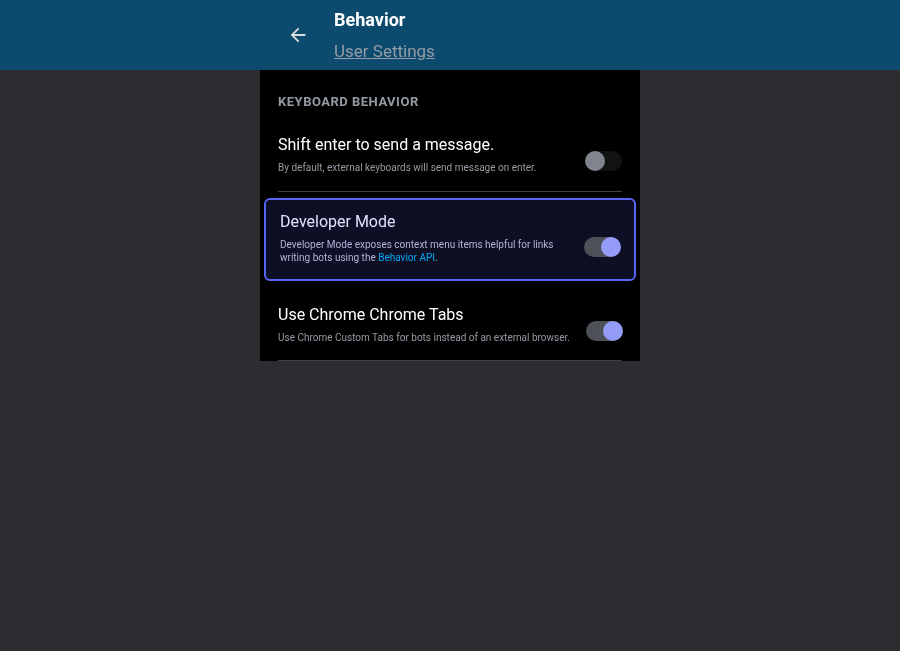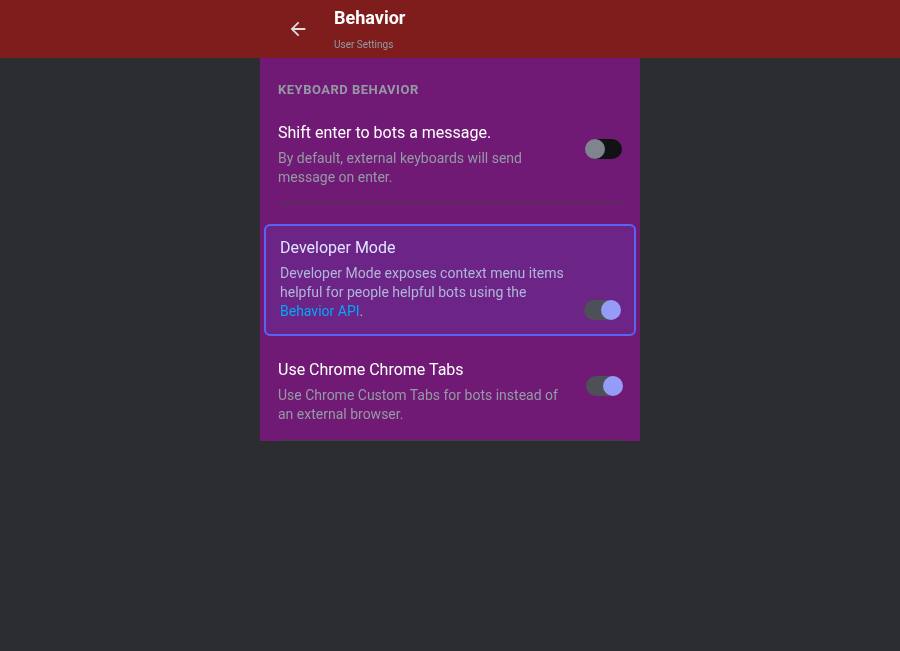--- a/index.html
+++ b/index.html
@@ -5,22 +5,22 @@
     * { margin: 0; padding: 0; box-sizing: border-box; }
     body {
       width: 900px;
       height: 651px;
       background: #2b2d31;
       font-family: -apple-system, BlinkMacSystemFont, "Segoe UI", Roboto, Helvetica, Arial, sans-serif;
       overflow: hidden;
       color: #dcddde;
     }
     .header {
-      height: 58px;
-      background: #7f1d1d;
+      height: 70px;
+      background: #0c4a6e;
       display: flex;
       align-items: center;
       padding-left: 280px;
     }
     .back-btn {
       width: 36px;
       height: 36px;
       display: flex;
       align-items: center;
       justify-content: center;
@@ -29,32 +29,33 @@
     }
     .back-btn svg { fill: #dcddde; }
     .header-titles { display: flex; flex-direction: column; justify-content: center; }
     .page-title {
       font-size: 18px;
       font-weight: 700;
       color: #ffffff;
       line-height: 1.2;
     }
     .page-subtitle {
-      font-size: 10px;
+      font-size: 17px;
       color: #949ba4;
       line-height: 1.2;
       margin-top: 10px;
+      text-decoration: underline;
     }
     .content {
       padding-top: 0;
       width: 380px;
       margin-left: 260px;
     }
     .panel {
-      background: #701a75;
+      background: #000000;
       padding: 0 18px;
     }
     .section-header {
       font-size: 13px;
       font-weight: 700;
       letter-spacing: 0.5px;
       color: #949ba4;
       padding: 24px 0 12px 0;
     }
     .setting-row {
@@ -66,21 +67,21 @@
       gap: 16px;
     }
     .setting-text { flex: 1; }
     .setting-title {
       font-size: 16px;
       font-weight: 400;
       color: #ffffff;
       line-height: 1.25;
     }
     .setting-desc {
-      font-size: 14px;
+      font-size: 10px;
       color: #949ba4;
       line-height: 1.35;
       margin-top: 6px;
     }
     .setting-desc a {
       color: #00a8fc;
       text-decoration: none;
     }
     .divider {
       height: 1px;
@@ -111,23 +112,23 @@
     }
     .toggle-on .toggle-knob {
       background: #949cf7;
       right: -1px;
     }
     .highlight-box {
       border: 2px solid #5865f2;
       border-radius: 6px;
       background: rgba(88,101,242,0.15);
       padding: 12px 14px 14px 14px;
-      margin: 20px -14px 10px -14px;
+      margin: 6px -14px 10px -14px;
       display: flex;
-      align-items: flex-end;
+      align-items: center;
       justify-content: space-between;
       gap: 16px;
     }
     .highlight-box .setting-title { color: #e1e3ff; }
     .highlight-box .setting-desc { color: #b1b5d8; }
     .highlight-box .toggle { margin-top: 18px; }
   </style>
 </head>
 <body>
 
@@ -143,36 +144,36 @@
   </div>
 </div>
 
 <div class="content">
   <div class="panel">
 
     <div class="section-header">KEYBOARD BEHAVIOR</div>
 
     <div class="setting-row">
       <div class="setting-text">
-        <div class="setting-title">Shift enter to bots a message.</div>
+        <div class="setting-title">Shift enter to send a message.</div>
         <div class="setting-desc">By default, external keyboards will send message on enter.</div>
       </div>
       <div class="toggle toggle-track-off toggle-off">
         <div class="toggle-knob"></div>
       </div>
     </div>
 
     <div class="divider"></div>
 
 
     <div class="highlight-box">
       <div class="setting-text">
         <div class="setting-title">Developer Mode</div>
         <div class="setting-desc">
-          <span>Developer Mode exposes context menu items helpful for people helpful bots using the </span><a href="#">Behavior API</a><span>.</span>
+          <span>Developer Mode exposes context menu items helpful for links writing bots using the </span><a href="#">Behavior API</a><span>.</span>
         </div>
       </div>
       <div class="toggle toggle-track-on toggle-on">
         <div class="toggle-knob"></div>
       </div>
     </div>
 
     <div class="setting-row">
       <div class="setting-text">
         <div class="setting-title">Use Chrome Chrome Tabs</div>

